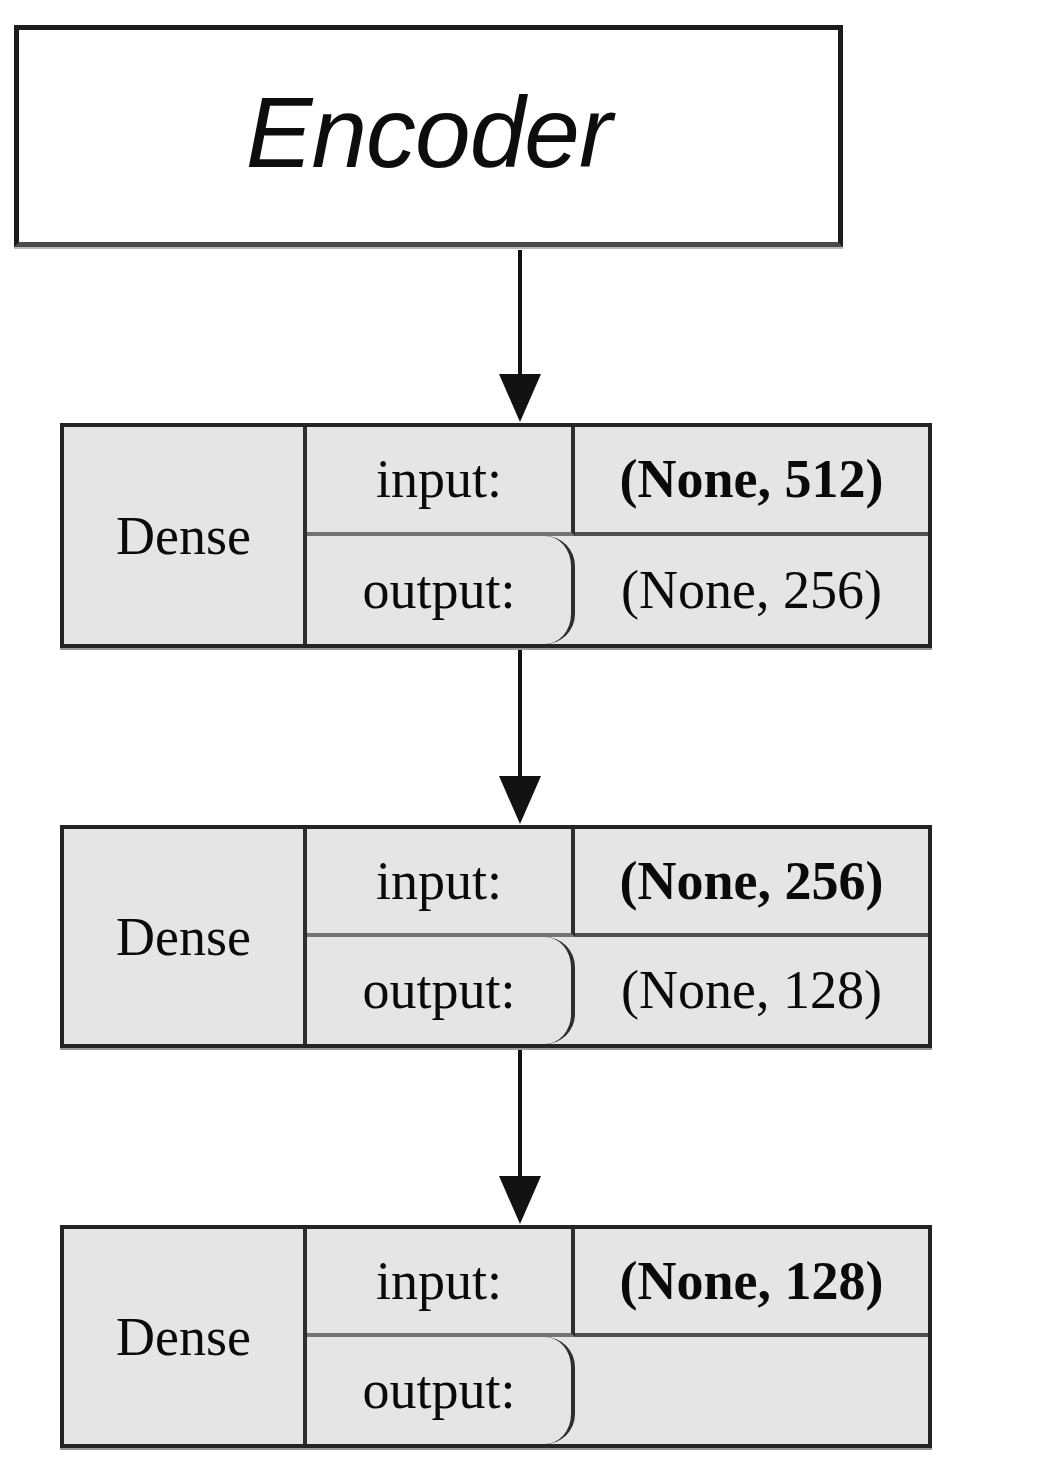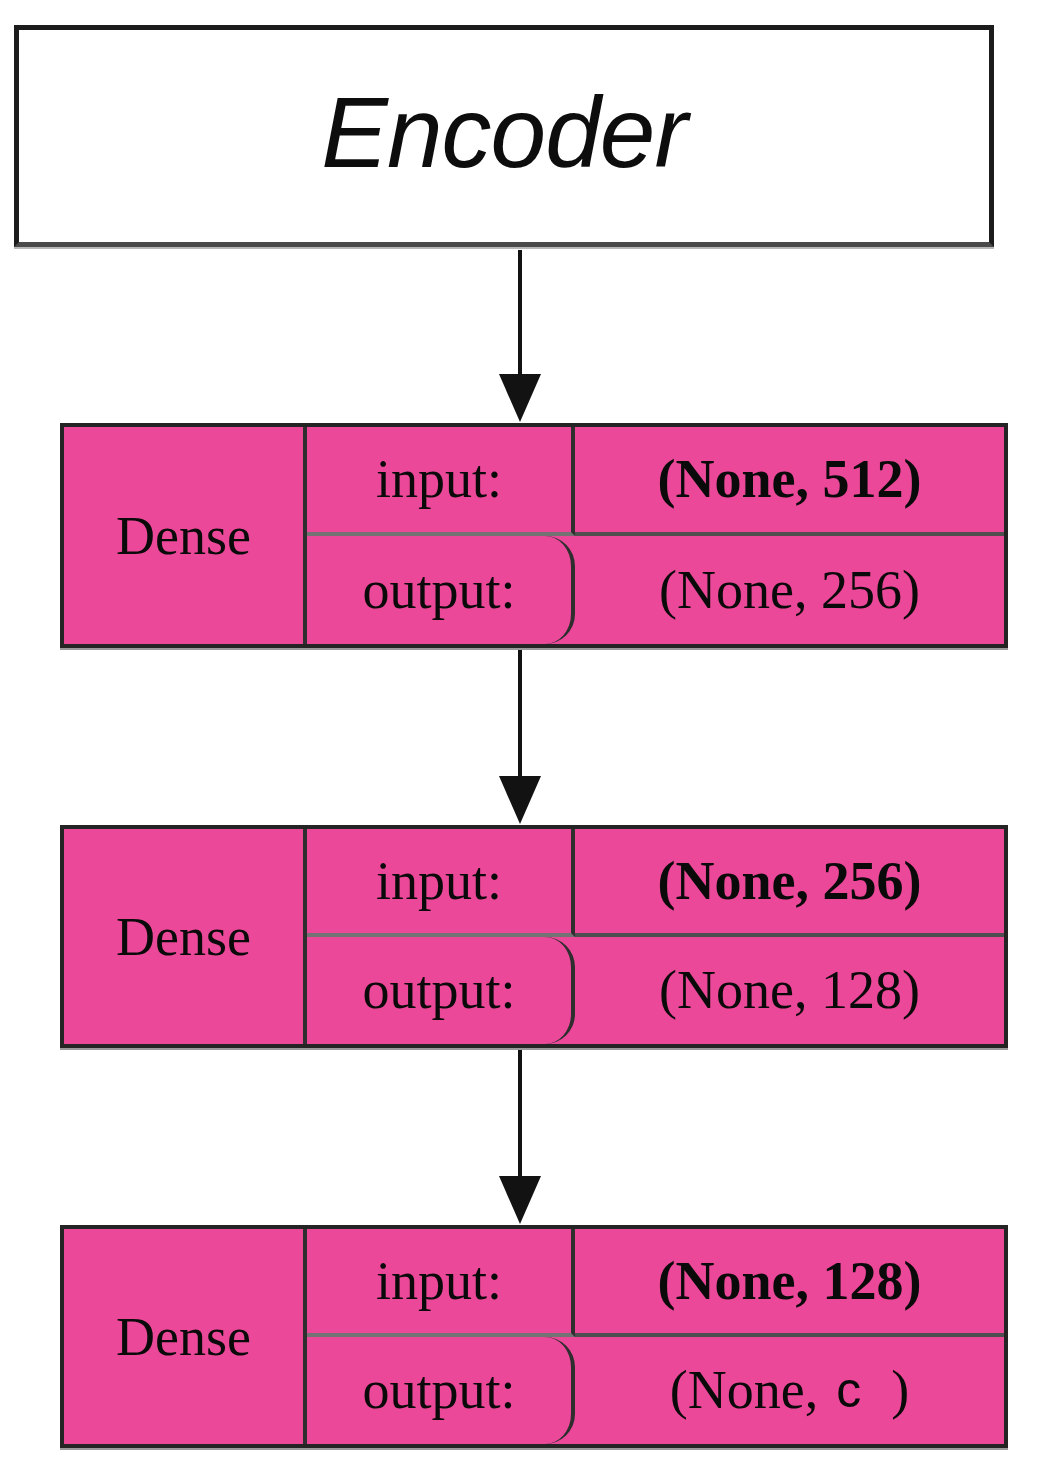--- a/index.html
+++ b/index.html
@@ -11,21 +11,21 @@
     background: #ffffff;
     font-family: "Liberation Serif", serif;
     color: #0a0a0a;
     overflow: hidden;
   }
 
   
   .encoder-box {
     position: absolute;
     left: 14px; top: 25px;
-    width: 980px; height: 222px;
+    width: 829px; height: 222px;
     background: #ffffff;
     border: 5px solid #1c1c1c;
     border-bottom-color: #4a4a4a;
     box-shadow: 0 2px 0 #b8b8b8;
     display: flex;
     align-items: center;
     justify-content: center;
   }
   .encoder-title {
     font-family: "Liberation Sans", sans-serif;
@@ -34,22 +34,22 @@
     line-height: 1;
     letter-spacing: -1px;
     color: #0d0d0d;
     padding-bottom: 8px;
   }
 
   
   .layer-table {
     position: absolute;
     left: 60px;
-    width: 948px;
-    background: #ec4899;
+    width: 872px;
+    background: #e5e5e5;
     border: 4px solid #242424;
     box-shadow: 0 2px 0 #9a9a9a;
     display: grid;
     grid-template-columns: 243px 268px 1fr;
     grid-template-rows: 1fr 1fr;
   }
   .t1 { top: 423px; height: 225px; }
   .t2 { top: 825px; height: 223px; }
   .t3 { top: 1225px; height: 223px; }
 
@@ -132,20 +132,15 @@
   </div>
 
   <div class="arrow-line al3"></div>
   <div class="arrow-head ah3"></div>
 
   <div class="layer-table t3">
     <div class="cell name-cell">Dense</div>
     <div class="cell label-in">input:</div>
     <div class="cell shape-in">(None, 128)</div>
     <div class="cell label-out">output:</div>
-    <div class="cell shape-out">
-      <span>(None,</span>
-      <span class="shape-var">c</span>
-      <span>)</span>
-    </div>
   </div>
 
 </div>
 
 </body></html>

